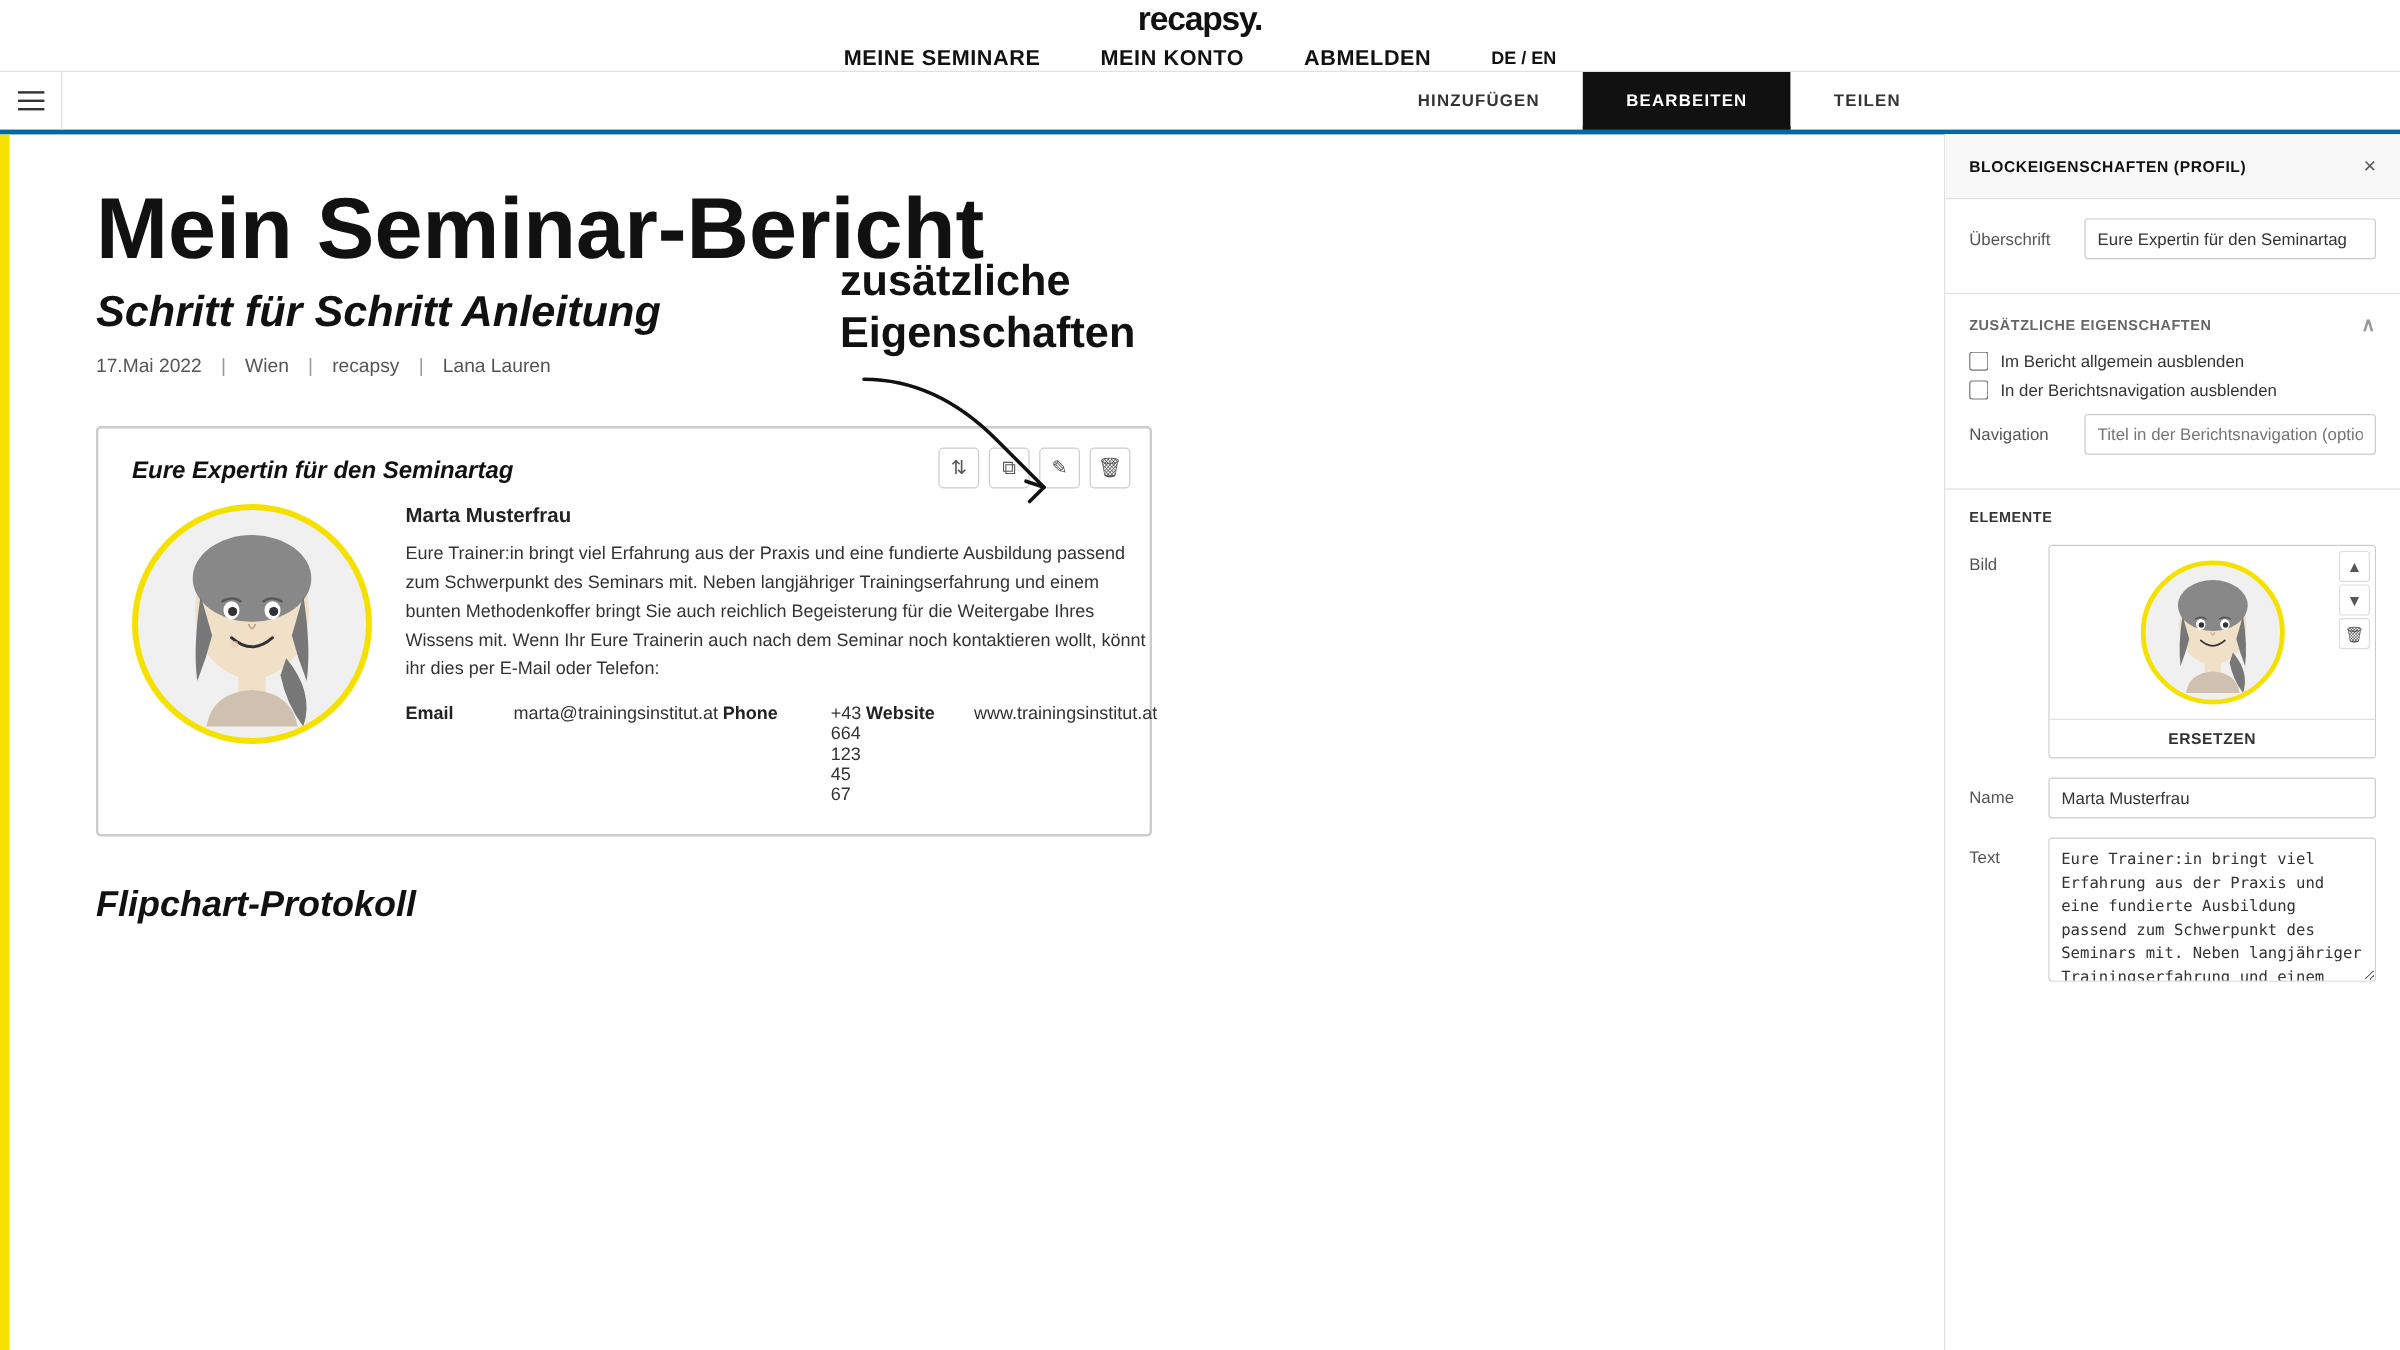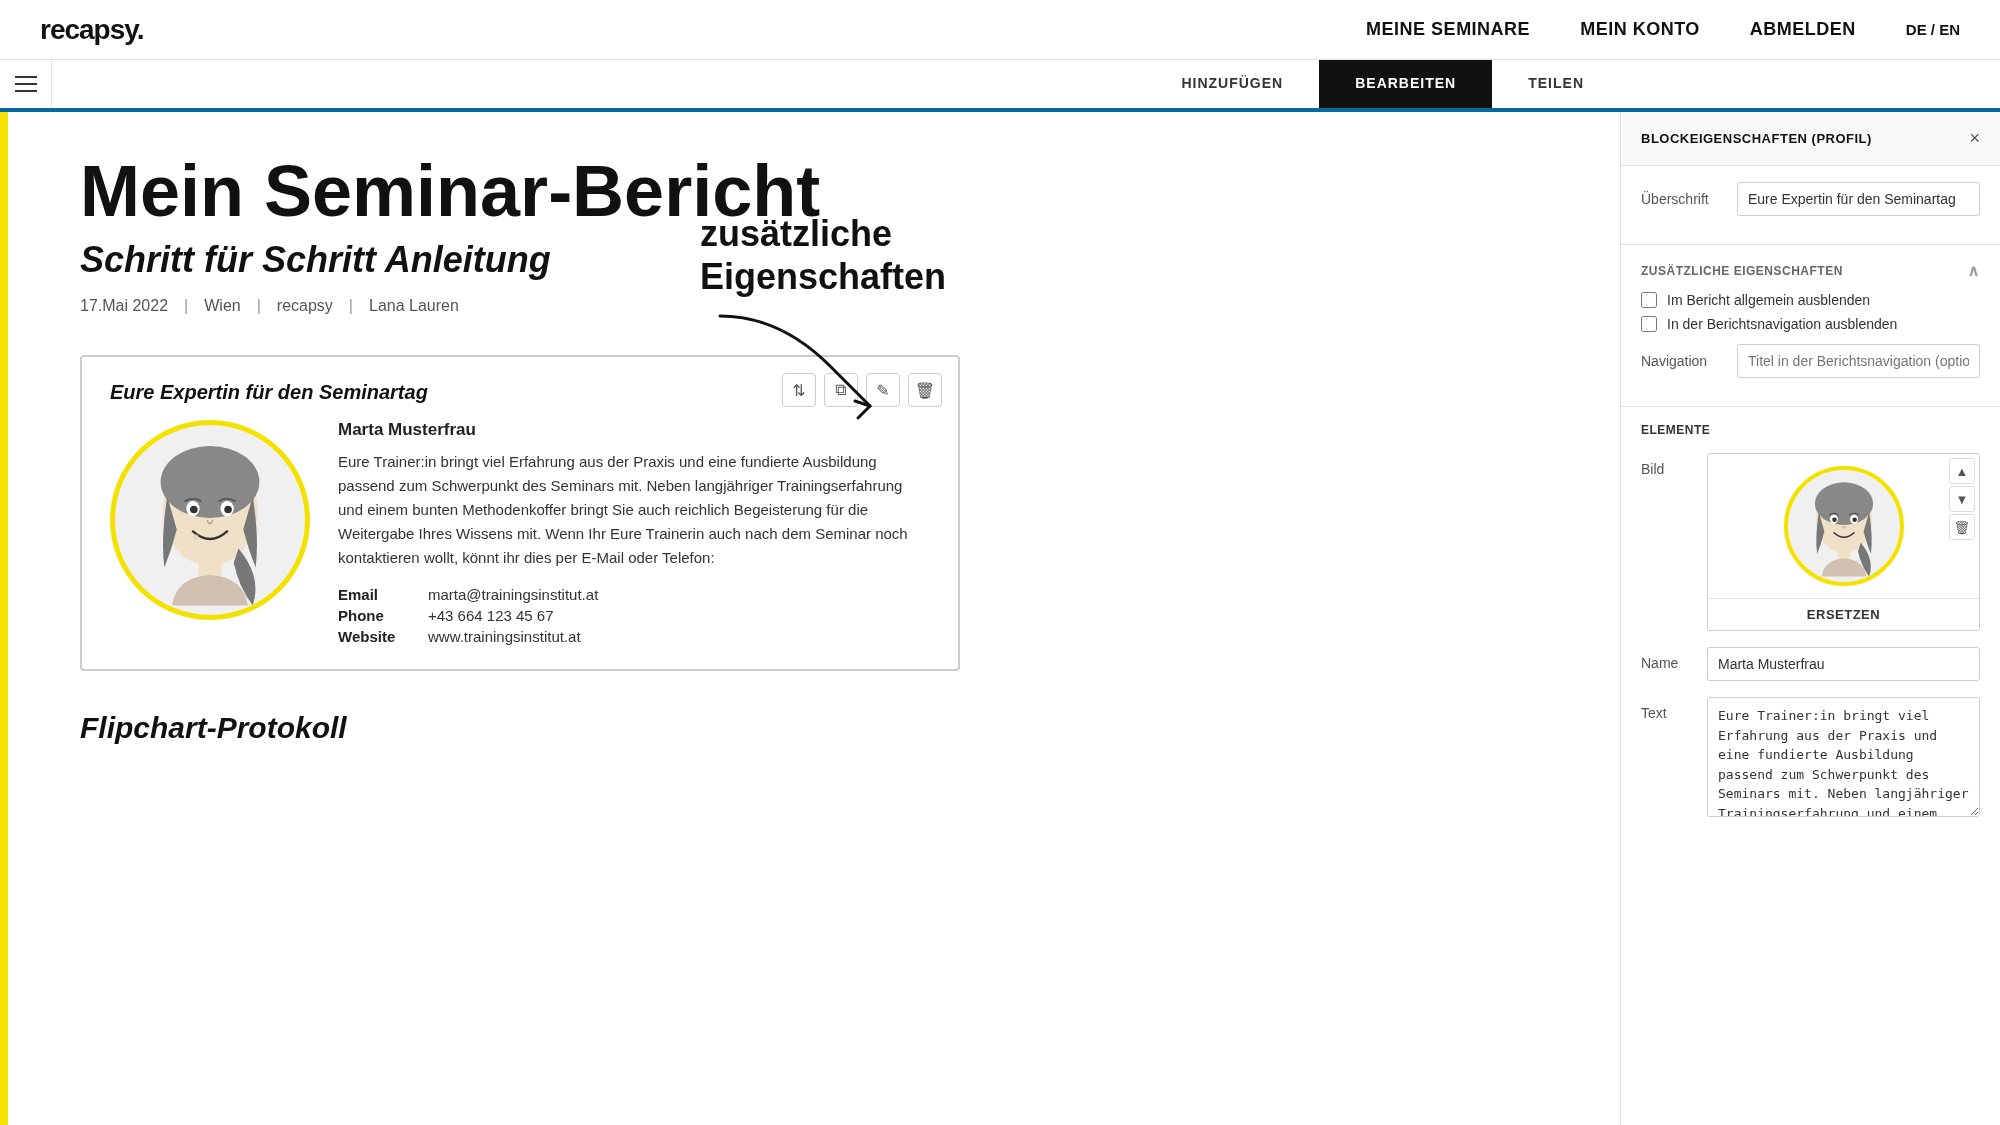--- a/index.html
+++ b/index.html
@@ -7,20 +7,21 @@
 
     
     .header {
       display: flex;
       align-items: center;
       justify-content: space-between;
       padding: 0 40px;
       height: 60px;
       border-bottom: 1px solid #e0e0e0;
       background: #fff;
+      flex-direction: column;
     }
     .logo {
       font-size: 28px;
       font-weight: 900;
       letter-spacing: -1px;
       color: #111;
     }
     .header-nav {
       display: flex;
       align-items: center;
@@ -197,21 +198,21 @@
       margin-bottom: 10px;
     }
     .profile-text {
       font-size: 15px;
       line-height: 1.6;
       color: #333;
       margin-bottom: 16px;
     }
     .profile-contacts {
       display: flex;
-      flex-direction: column;
+      flex-direction: row;
       gap: 4px;
     }
     .contact-row {
       display: flex;
       gap: 0;
       font-size: 15px;
     }
     .contact-label {
       font-weight: 700;
       min-width: 90px;

